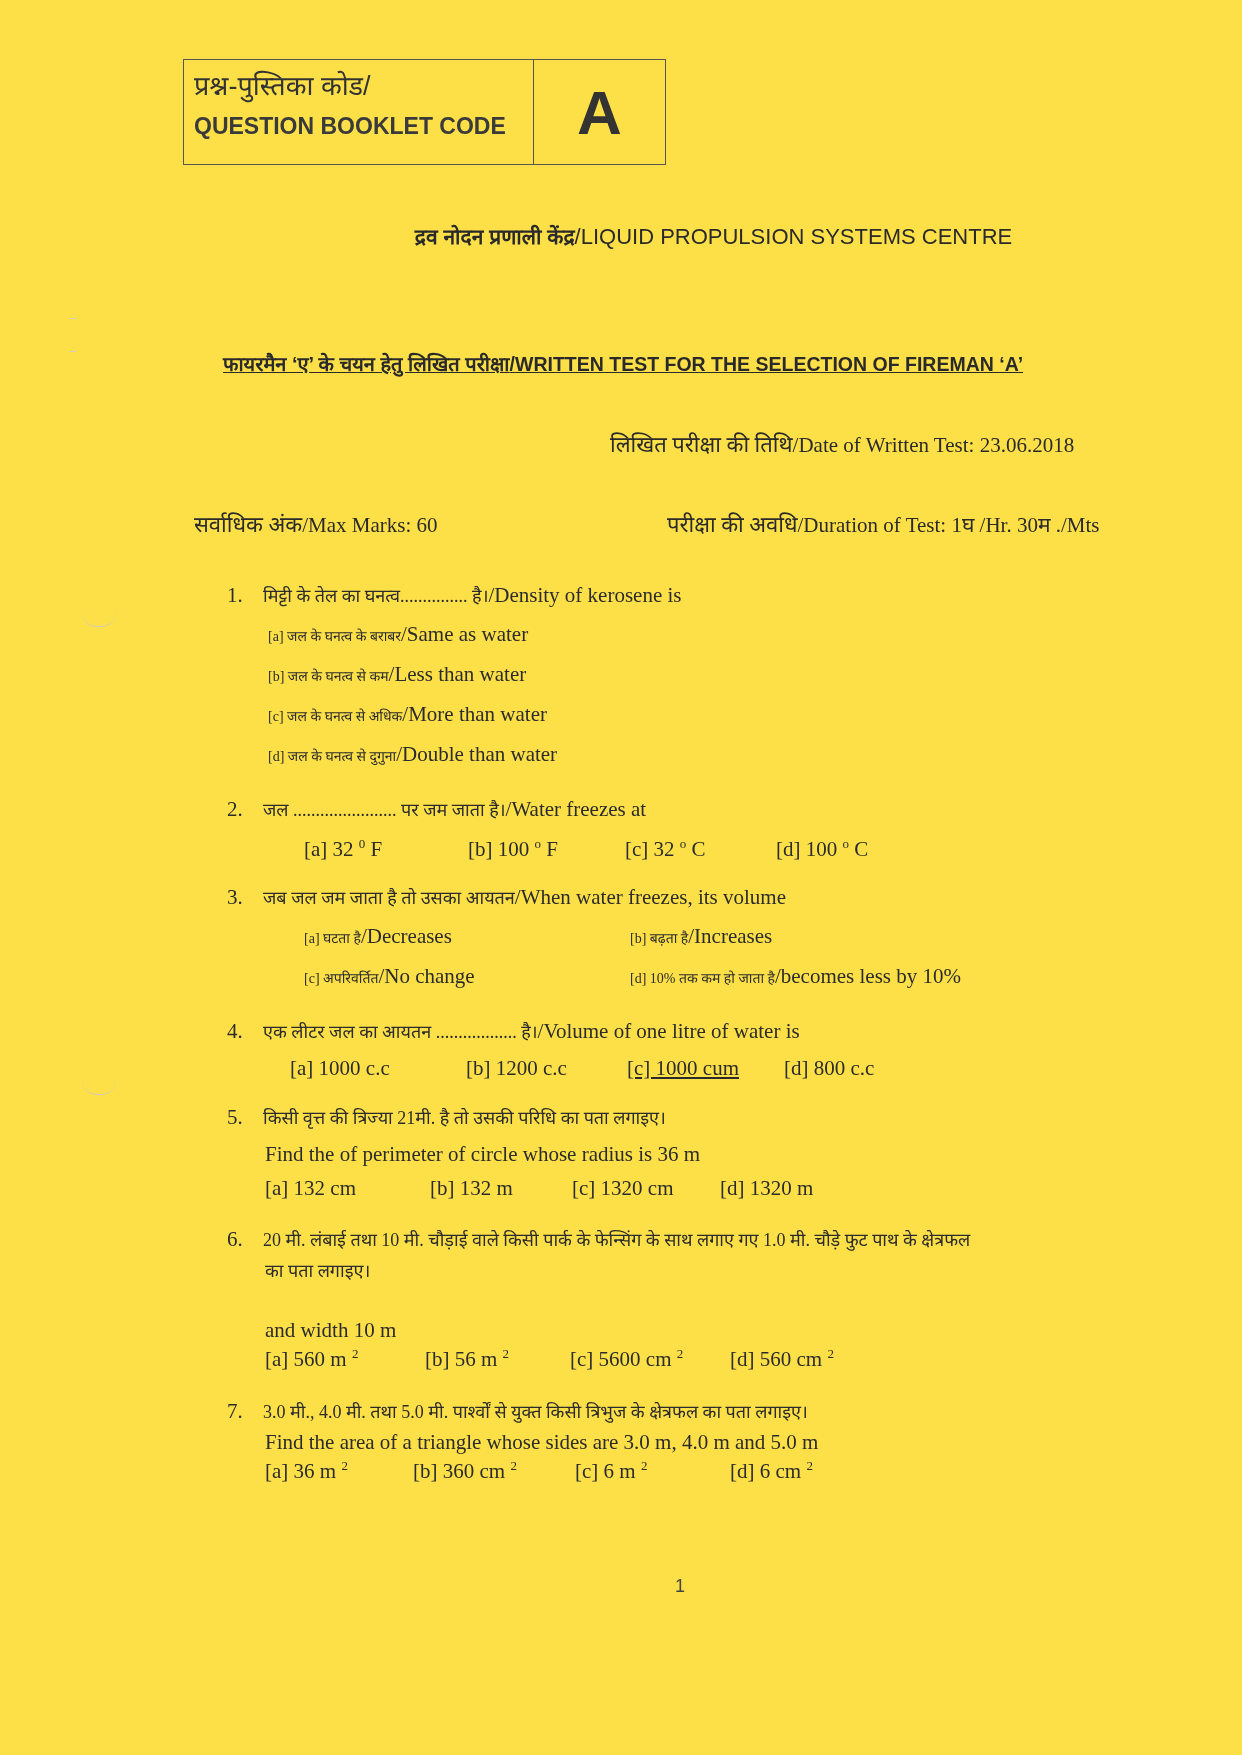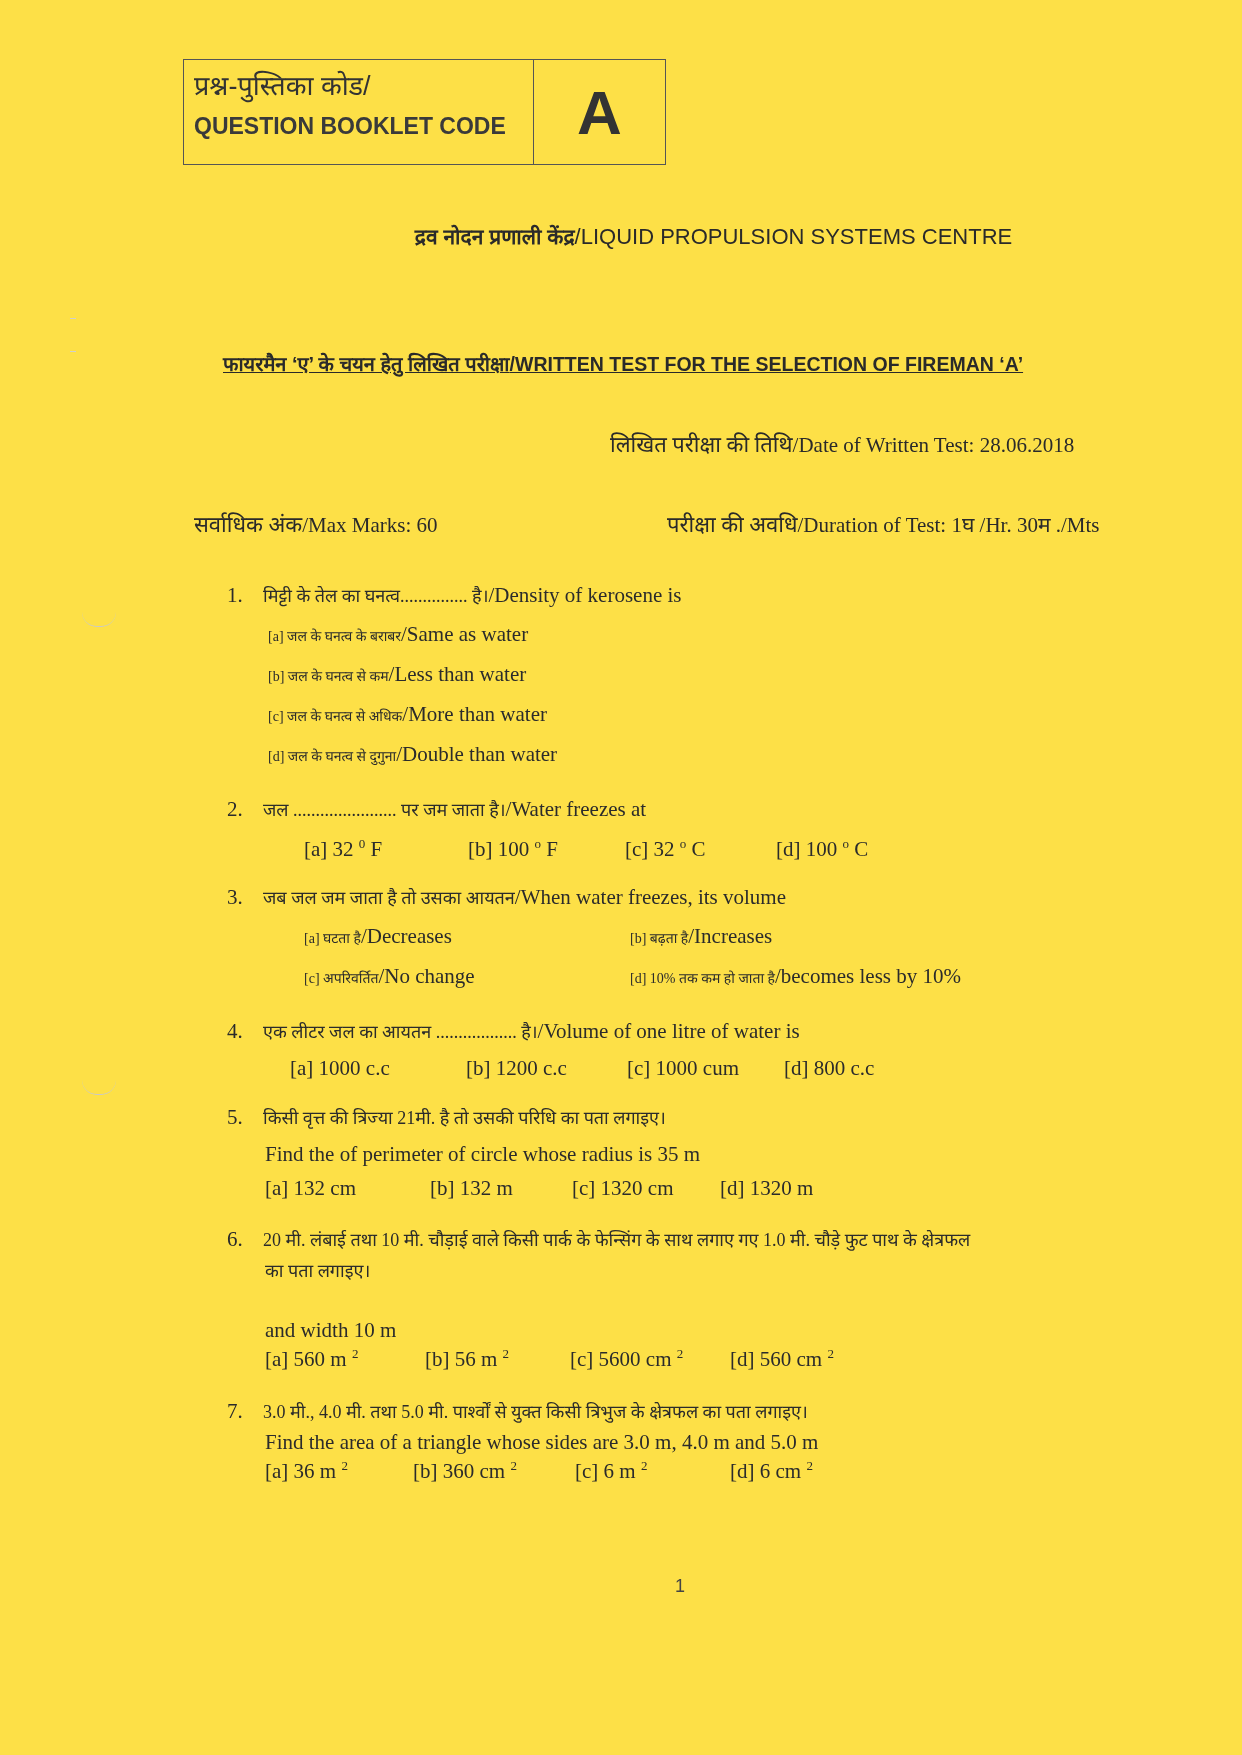--- a/index.html
+++ b/index.html
@@ -62,21 +62,21 @@
   </div>
 
   <div class="hdr hdr1 sans">
     <span class="hi">द्रव नोदन प्रणाली केंद्र</span><span>/LIQUID PROPULSION SYSTEMS CENTRE</span>
   </div>
   <div class="hdr hdr3 sans">
     <span class="hi">फायरमैन ‘ए’ के चयन हेतु लिखित परीक्षा</span><span>/WRITTEN TEST FOR THE SELECTION OF FIREMAN ‘A’</span>
   </div>
 
   <div class="meta" style="left:610px; top:428px;">
-    <span class="hi">लिखित परीक्षा की तिथि</span><span>/Date of Written Test: 28.06.2018</span>
+    <span class="hi">लिखित परीक्षा की तिथि</span><span>/Date of Written Test: 23.06.2018</span>
   </div>
   <div class="meta" style="left:194px; top:508px;">
     <span class="hi">सर्वाधिक अंक</span><span>/Max Marks: 60</span>
   </div>
   <div class="meta" style="left:667px; top:508px;">
     <span class="hi">परीक्षा की अवधि</span><span>/Duration of Test: 1घ /Hr. 30म ./Mts</span>
   </div>
 
   <div class="q" style="top:582px;">
     <span class="num">1.</span><span class="hi">मिट्टी के तेल का घनत्व............... है।</span><span>/Density of kerosene is</span>
@@ -100,27 +100,27 @@
   <div class="opt" style="left:304px; top:924px;"><span class="hi">[a] घटता है</span><span>/Decreases</span></div>
   <div class="opt" style="left:630px; top:924px;"><span class="hi">[b] बढ़ता है</span><span>/Increases</span></div>
   <div class="opt" style="left:304px; top:964px;"><span class="hi">[c] अपरिवर्तित</span><span>/No change</span></div>
   <div class="opt" style="left:630px; top:964px;"><span class="hi">[d] 10%  तक कम हो जाता है</span><span>/becomes less by 10%</span></div>
 
   <div class="q" style="top:1018px;">
     <span class="num">4.</span><span class="hi">एक लीटर जल का आयतन .................. है।</span><span>/Volume of one litre of water is</span>
   </div>
   <div class="opt" style="left:290px; top:1056px;"><span>[a] 1000  c.c</span></div>
   <div class="opt" style="left:466px; top:1056px;"><span>[b]   1200 c.c</span></div>
-  <div class="opt" style="left:627px; top:1056px;"><span>[c] 1000 cum</span></div>
+  <div class="opt" style="left:627px; top:1056px;text-decoration:underline;"><span>[c] 1000 cum</span></div>
   <div class="opt" style="left:784px; top:1056px;"><span>[d] 800 c.c</span></div>
 
   <div class="q" style="top:1104px;">
     <span class="num">5.</span><span class="hi">किसी वृत्त की त्रिज्या 21मी. है तो उसकी परिधि का पता लगाइए।</span>
   </div>
-  <div class="line" style="left:265px; top:1142px;">Find the of perimeter of circle whose radius is 35 m</div>
+  <div class="line" style="left:265px; top:1142px;">Find the of perimeter of circle whose radius is 36 m</div>
   <div class="opt" style="left:265px; top:1176px;"><span>[a] 132  cm</span></div>
   <div class="opt" style="left:430px; top:1176px;"><span>[b]   132 m</span></div>
   <div class="opt" style="left:572px; top:1176px;"><span>[c] 1320 cm</span></div>
   <div class="opt" style="left:720px; top:1176px;"><span>[d] 1320 m</span></div>
 
   <div class="q" style="top:1226px;">
     <span class="num">6.</span><span class="hi">20 मी. लंबाई तथा 10 मी. चौड़ाई वाले किसी पार्क के फेन्सिंग के साथ लगाए गए 1.0 मी. चौड़े फुट   पाथ के क्षेत्रफल</span>
   </div>
   <div class="line" style="left:265px; top:1258px;"><span class="hi">का पता लगाइए।</span></div>
   <div class="line" style="left:265px; top:1318px;">and  width 10 m</div>

